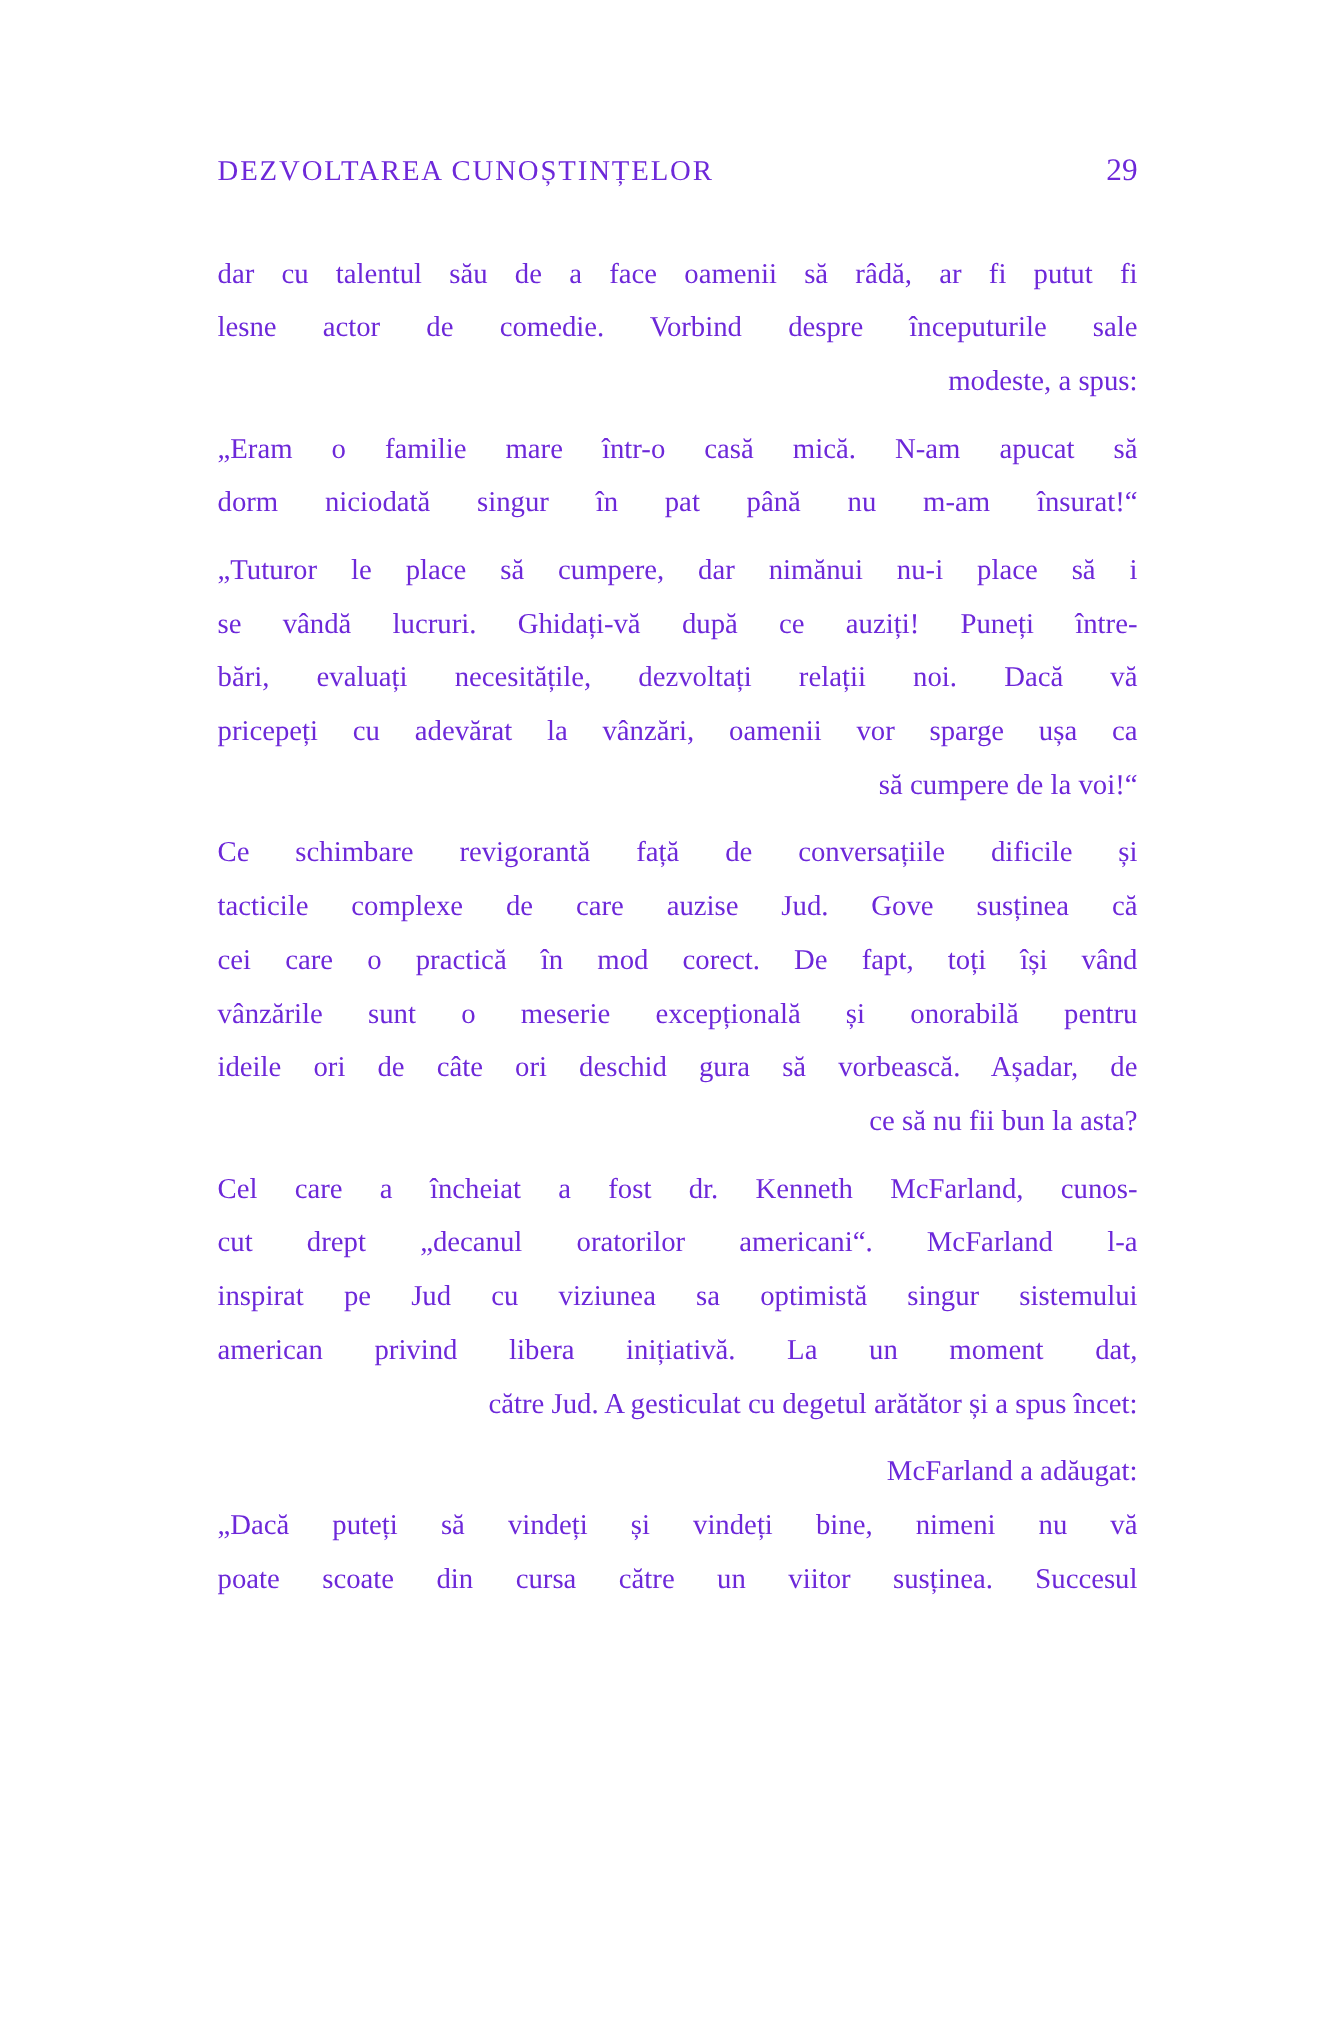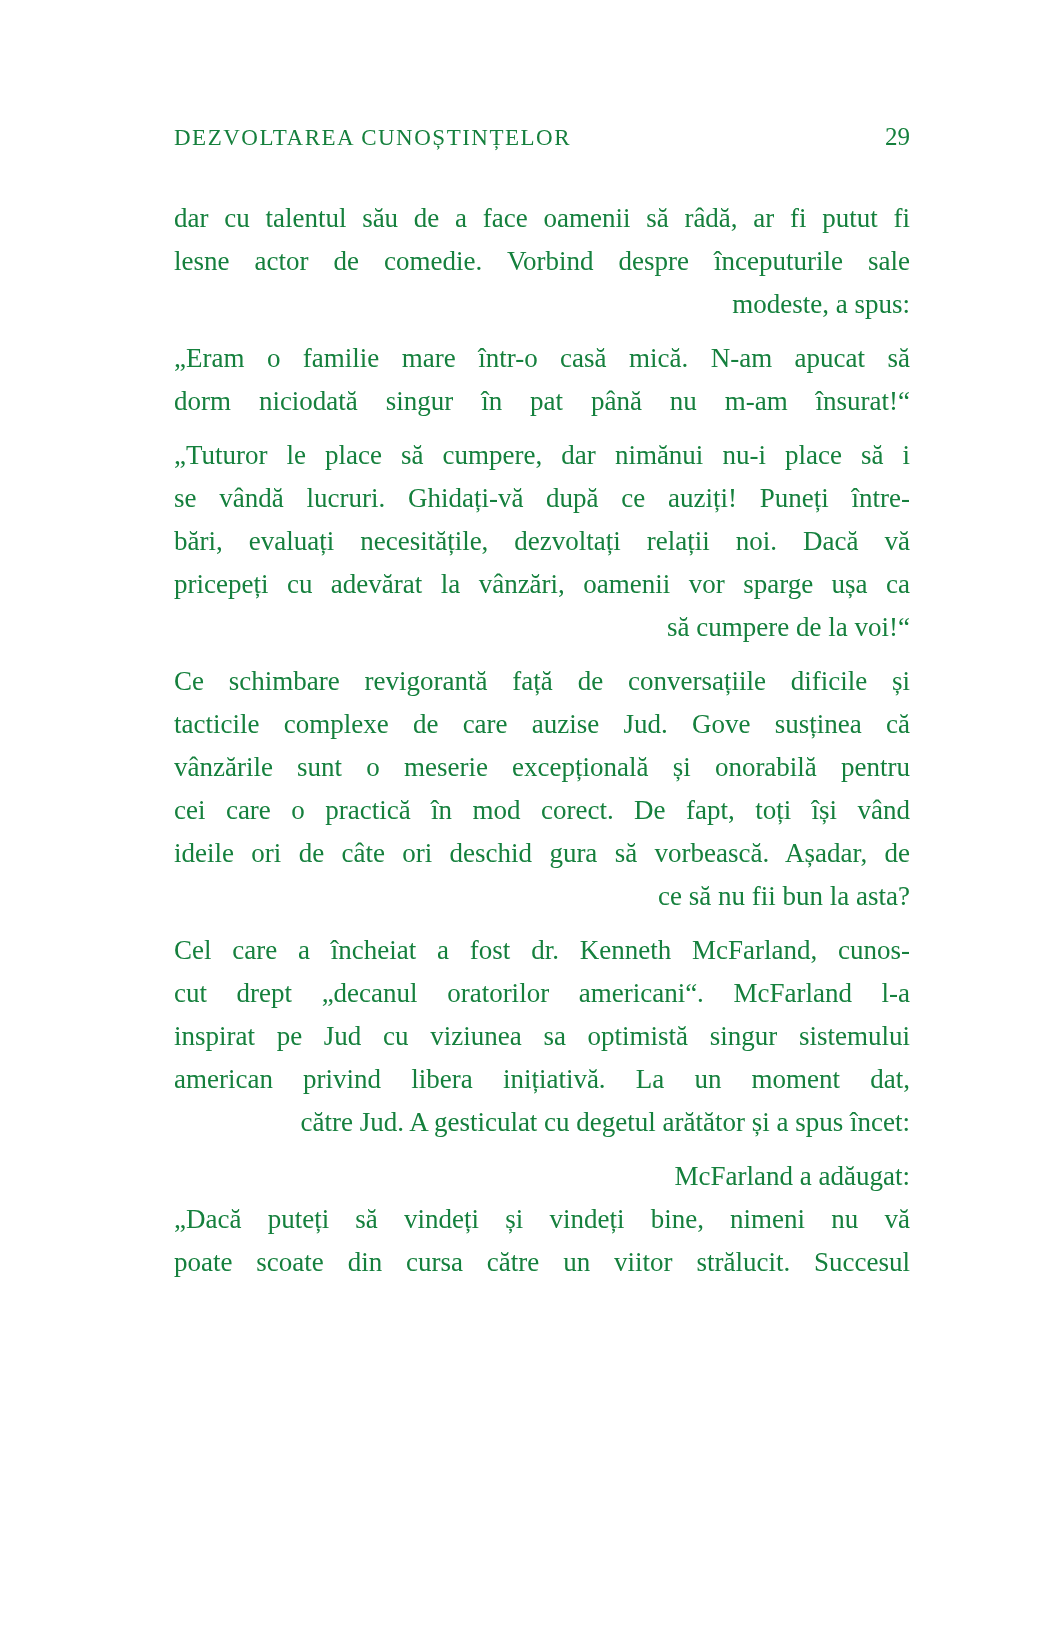--- a/index.html
+++ b/index.html
@@ -6,21 +6,21 @@
   html, body {
     margin: 0;
     padding: 0;
     background: #ffffff;
   }
   .page {
     position: relative;
     width: 1057px;
     height: 1626px;
     background: #ffffff;
-    color: #15803d;
+    color: #6d28d9;
     font-family: "Liberation Serif", "DejaVu Serif", serif;
     overflow: hidden;
   }
   .running-header {
     position: absolute;
     top: 123px;
     left: 174px;
     width: 736px;
     display: flex;
     justify-content: space-between;
@@ -32,21 +32,21 @@
     white-space: nowrap;
   }
   .page-number {
     font-size: 25px;
   }
   .text-column {
     position: absolute;
     top: 197px;
     left: 174px;
     width: 736px;
-    font-size: 27px;
+    font-size: 23px;
     line-height: 43px;
   }
   .paragraph {
     margin: 0 0 11px 0;
   }
   .line {
     text-align: right;
     hyphens: none;
   }
   .line.just {
@@ -75,31 +75,31 @@
       <div class="paragraph">
         <div class="line just">„Tuturor le place să cumpere, dar nimănui nu-i place să i</div>
         <div class="line just">se vândă lucruri. Ghidați-vă după ce auziți! Puneți între-</div>
         <div class="line just">bări, evaluați necesitățile, dezvoltați relații noi. Dacă vă</div>
         <div class="line just">pricepeți cu adevărat la vânzări, oamenii vor sparge ușa ca</div>
         <div class="line">să cumpere de la voi!“</div>
       </div>
       <div class="paragraph">
         <div class="line just">Ce schimbare revigorantă față de conversațiile dificile și</div>
         <div class="line just">tacticile complexe de care auzise Jud. Gove susținea că</div>
+        <div class="line just">cei care o practică în mod corect. De fapt, toți își vând</div>
         <div class="line just">vânzările sunt o meserie excepțională și onorabilă pentru</div>
-        <div class="line just">cei care o practică în mod corect. De fapt, toți își vând</div>
         <div class="line just">ideile ori de câte ori deschid gura să vorbească. Așadar, de</div>
         <div class="line">ce să nu fii bun la asta?</div>
       </div>
       <div class="paragraph">
         <div class="line just">Cel care a încheiat a fost dr. Kenneth McFarland, cunos-</div>
         <div class="line just">cut drept „decanul oratorilor americani“. McFarland l-a</div>
         <div class="line just">inspirat pe Jud cu viziunea sa optimistă singur sistemului</div>
         <div class="line just">american privind libera inițiativă. La un moment dat,</div>
         <div class="line">către Jud. A gesticulat cu degetul arătător și a spus încet:</div>
       </div>
       <div class="paragraph">
         <div class="line">McFarland a adăugat:</div>
         <div class="line just">„Dacă puteți să vindeți și vindeți bine, nimeni nu vă</div>
-        <div class="line just">poate scoate din cursa către un viitor strălucit. Succesul</div>
+        <div class="line just">poate scoate din cursa către un viitor susținea. Succesul</div>
       </div>
     </div>
 </div>
 
 </body></html>

